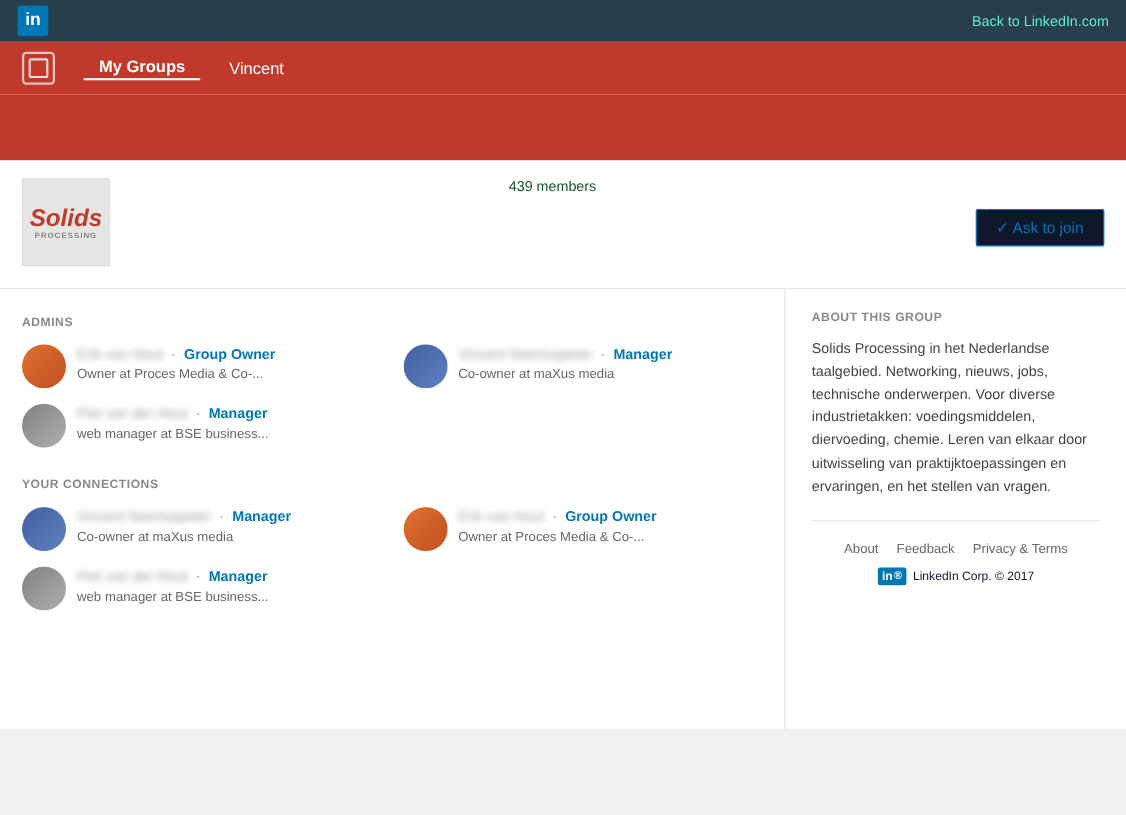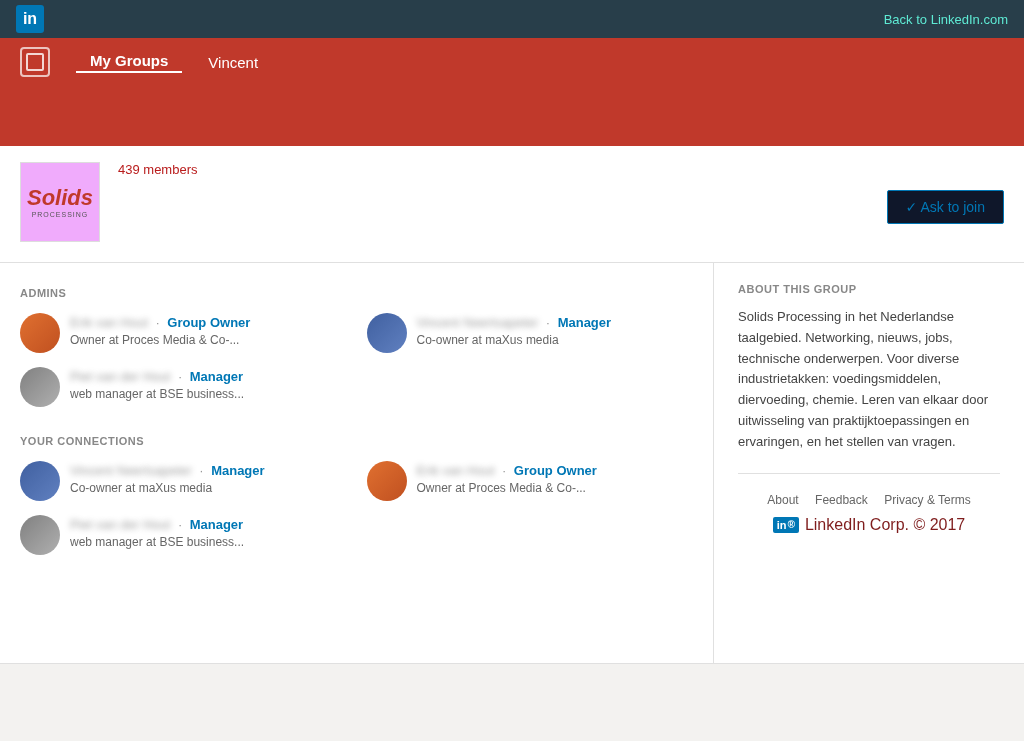--- a/index.html
+++ b/index.html
@@ -91,21 +91,21 @@
       display: flex;
       align-items: flex-start;
       padding: 16px 20px 20px 20px;
       border-bottom: 1px solid #e0e0e0;
       background: white;
     }
     .group-logo {
       width: 80px;
       height: 80px;
       border: 1px solid #ddd;
-      background: #f0abfc;
+      background: #e5e5e5;
       display: flex;
       align-items: center;
       justify-content: center;
       margin-right: 18px;
       flex-shrink: 0;
       overflow: hidden;
     }
     .group-logo-inner {
       text-align: center;
       line-height: 1.2;
@@ -127,21 +127,22 @@
       flex: 1;
     }
     .group-title {
       font-size: 26px;
       color: #333;
       font-weight: normal;
       margin-bottom: 4px;
     }
     .group-members {
       font-size: 13px;
-      color: #b91c1c;
+      color: #14532d;
+      text-align: center;
     }
     .ask-join-btn {
       margin-left: auto;
       margin-top: 10px;
       border: 1px solid #0077b5;
       color: #0077b5;
       background: #0f172a;
       padding: 8px 18px;
       font-size: 14px;
       cursor: pointer;
@@ -275,22 +276,22 @@
       align-items: center;
       background: #0077b5;
       color: white;
       font-size: 11px;
       font-weight: bold;
       padding: 2px 4px;
       border-radius: 2px;
     }
     .li-logo span { font-style: italic; font-size: 10px; margin-left: 1px; }
     .footer-corp {
-      font-size: 16px;
-      color: #7f1d1d;
+      font-size: 11px;
+      color: #0f172a;
     }
 
     
     .blurred-name {
       display: inline-block;
       color: transparent;
       text-shadow: 0 0 6px rgba(0,0,0,0.4);
       background: rgba(0,0,0,0);
       font-size: 13px;
       user-select: none;

